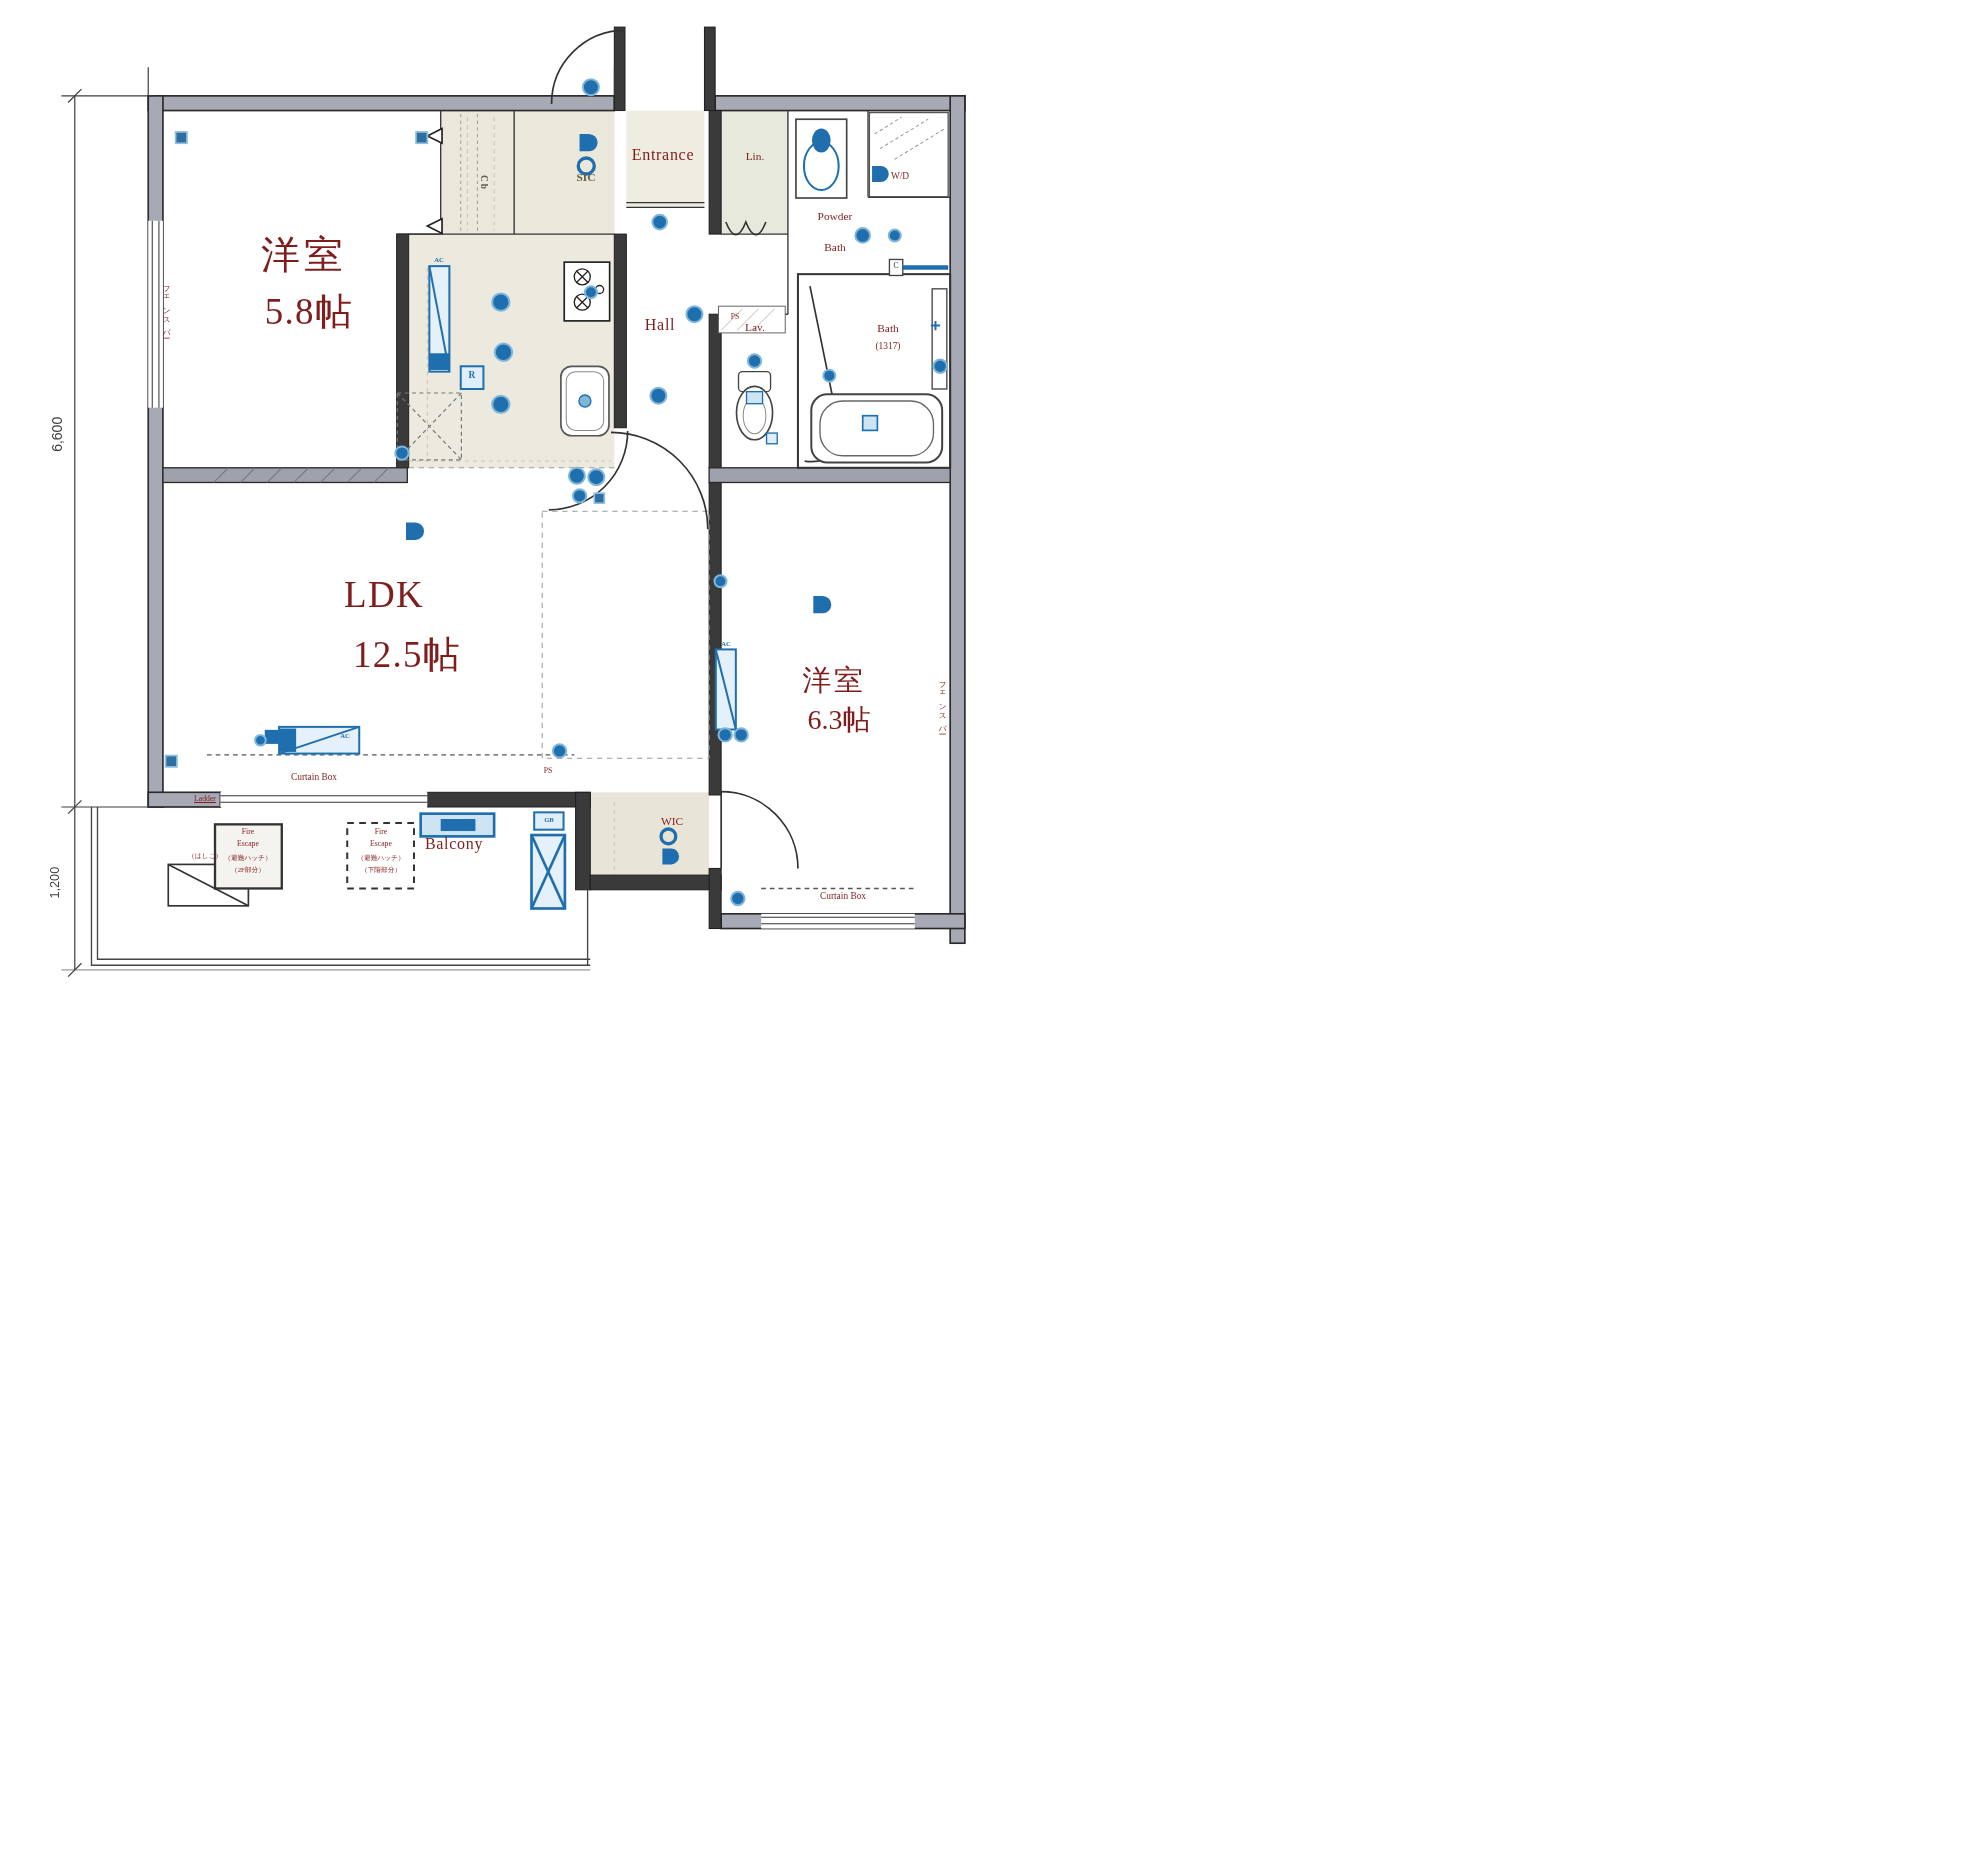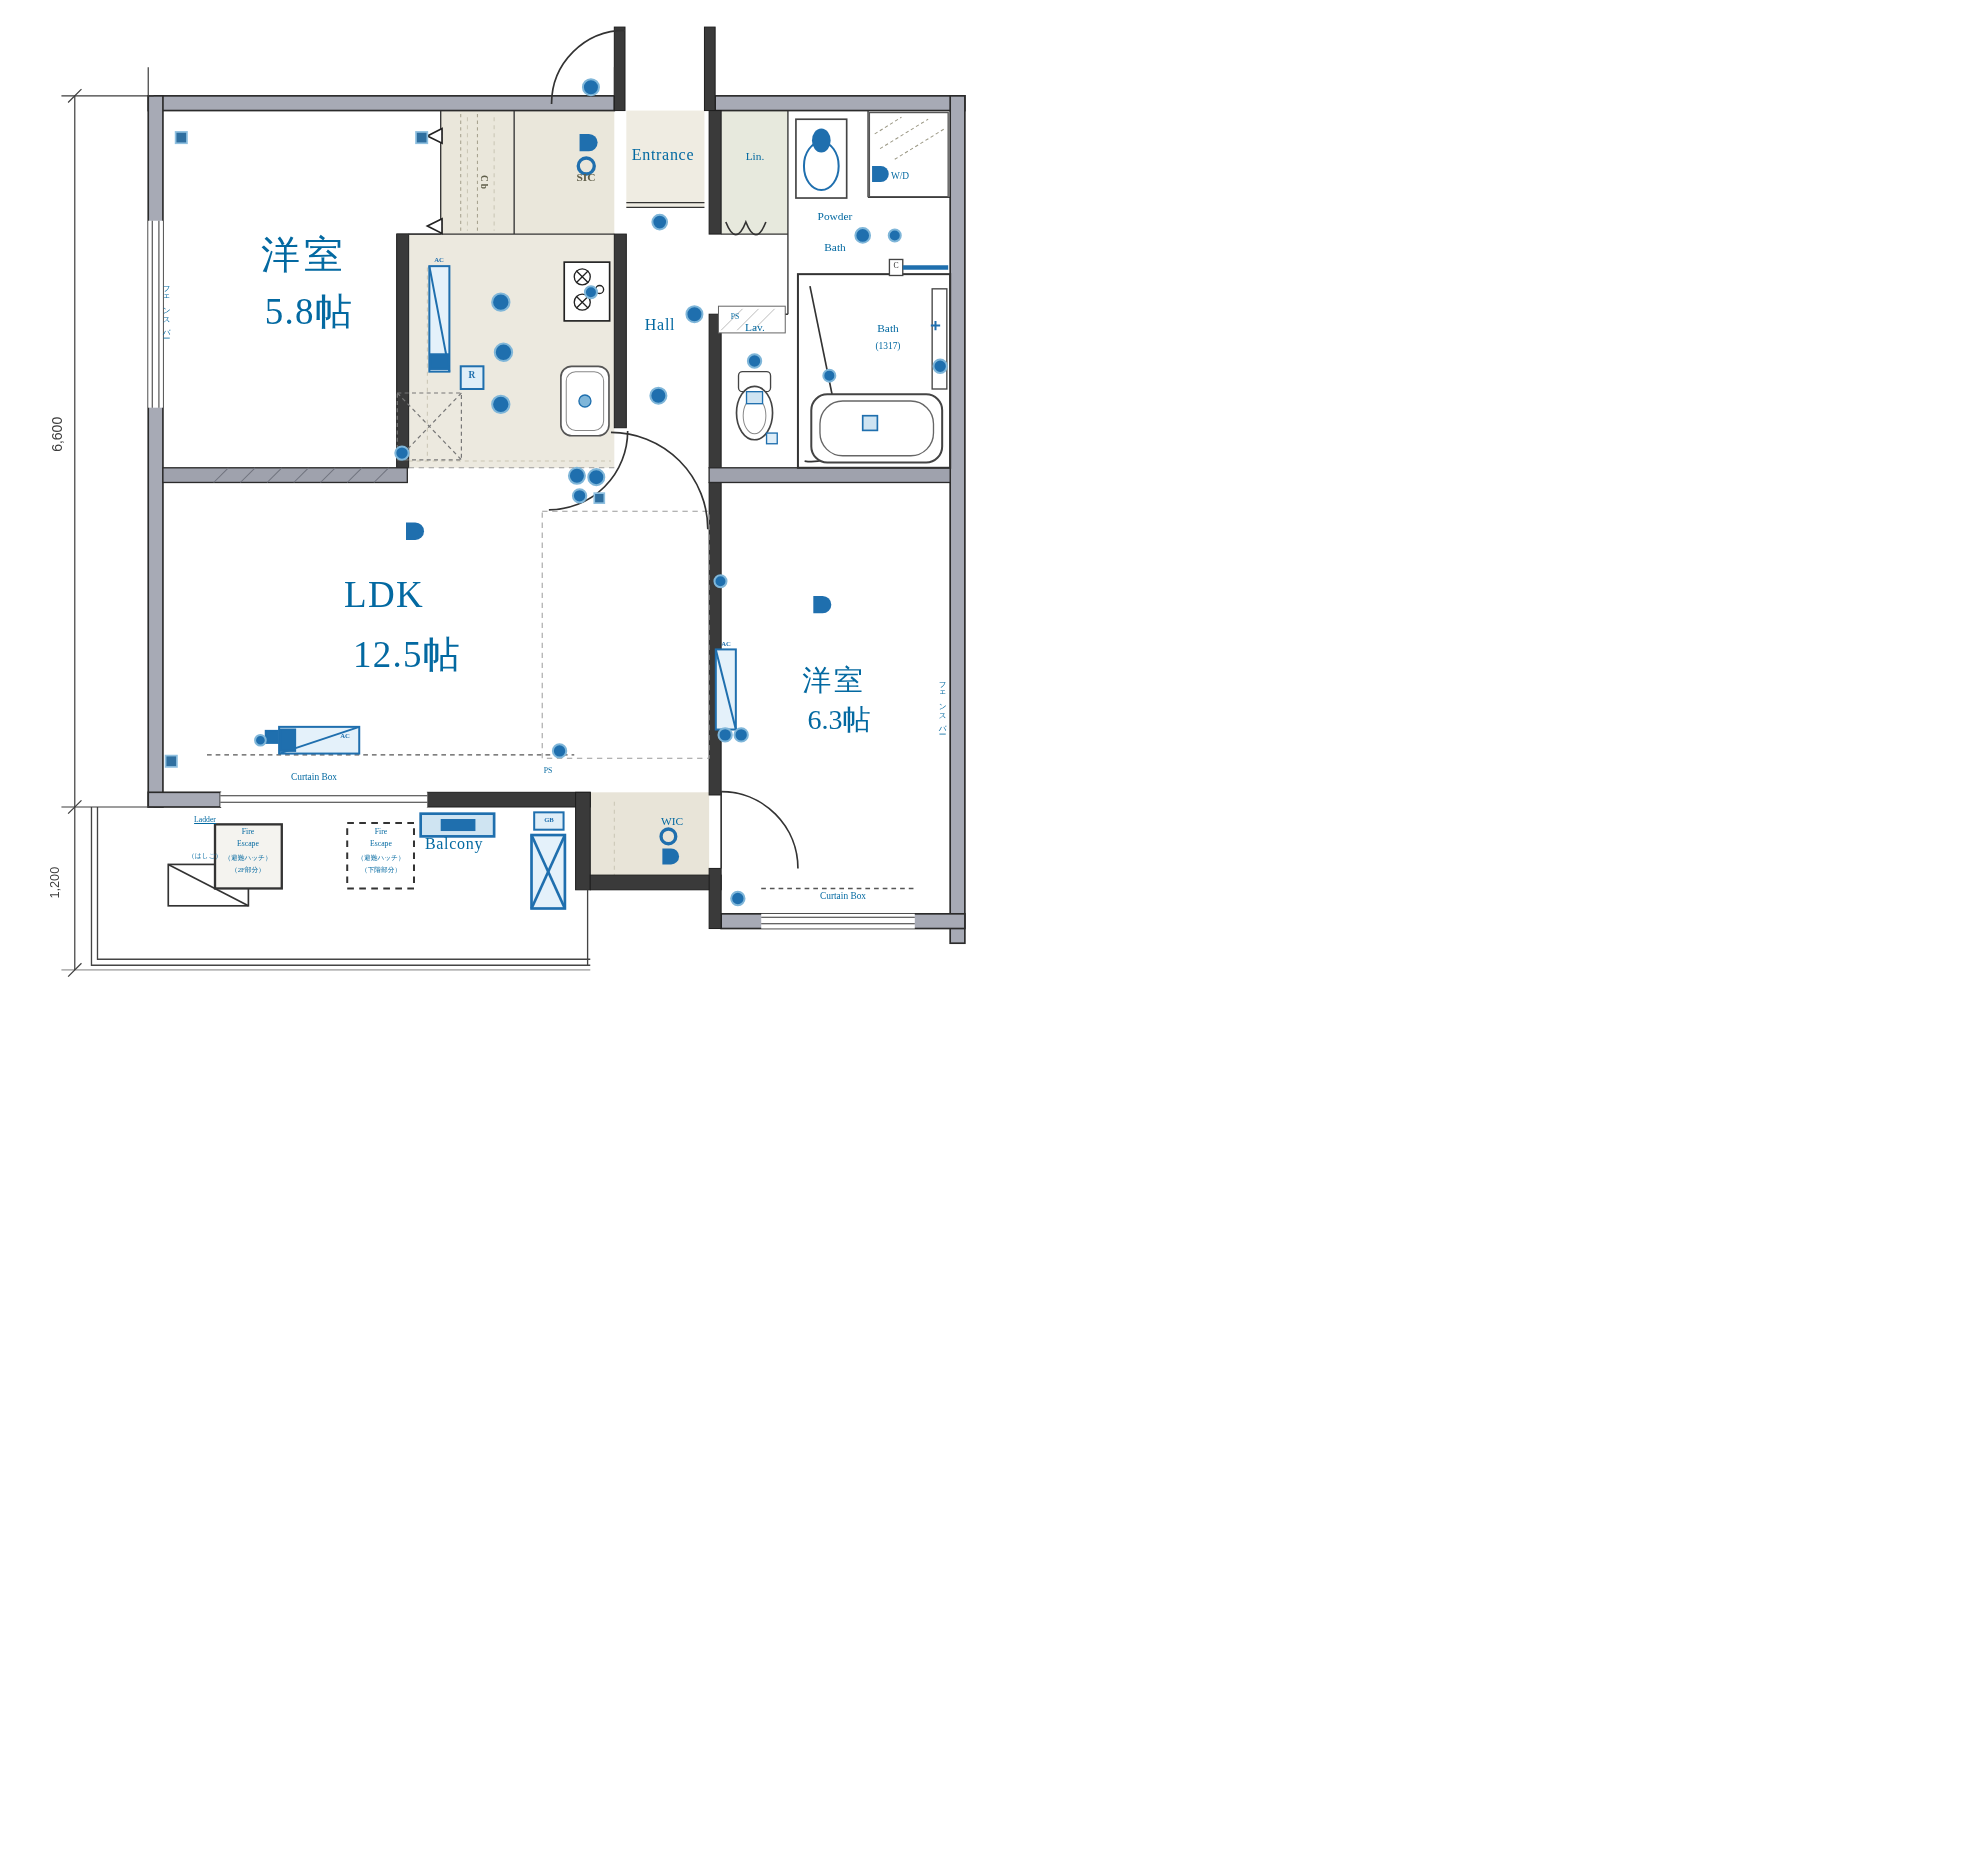--- a/index.html
+++ b/index.html
@@ -7,21 +7,21 @@
     position:relative;
     width:1047px;height:991px;
     background:#ffffff;
     font-family:"Liberation Serif","DejaVu Serif",serif;
     overflow:hidden;
   }
   #plan svg{position:absolute;left:0;top:0;}
   .lbl{
     position:absolute;
     font-family:"Liberation Serif","DejaVu Serif",serif;
-    color:#0369a1;
+    color:#7f1d1d;
     white-space:nowrap;
     transform:translateX(-50%);
     text-align:center;
     line-height:1.05;
   }
   .big{font-size:39px;letter-spacing:4px;}
   .big2{font-size:37px;letter-spacing:1.3px;}
   .med{font-size:16px;letter-spacing:0.7px;}
   .sm{font-size:11.4px;}
   .xs{font-size:9.4px;}
@@ -347,21 +347,21 @@
   <div class="lbl sm" style="left:672px;top:816px;">WIC</div>
   <div class="lbl med" style="left:454px;top:836px;">Balcony</div>
   <div class="lbl xxs boxtxt" style="left:896px;top:262px;">C</div>
 
   <div class="lbl xs" style="left:314px;top:773px;">Curtain Box</div>
   <div class="lbl xs" style="left:843px;top:892px;">Curtain Box</div>
 
   <div class="lbl xxs vert" style="left:162px;top:248px;height:120px;">フェンスバー</div>
   <div class="lbl xxs vert" style="left:938px;top:640px;height:127px;">フェンスバー</div>
 
-  <div class="lbl xxs" style="left:205px;top:816px;text-decoration:underline;">Ladder</div>
+  <div class="lbl xxs" style="left:205px;top:795px;text-decoration:underline;">Ladder</div>
   <div class="lbl tiny" style="left:205px;top:852px;">（はしご）</div>
 
   <div class="lbl xxs" style="left:248px;top:828px;">Fire</div>
   <div class="lbl xxs" style="left:248px;top:840px;">Escape</div>
   <div class="lbl tiny" style="left:248px;top:854px;">（避難ハッチ）</div>
   <div class="lbl tiny" style="left:248px;top:866px;">（2F部分）</div>
 
   <div class="lbl xxs" style="left:381px;top:828px;">Fire</div>
   <div class="lbl xxs" style="left:381px;top:840px;">Escape</div>
   <div class="lbl tiny" style="left:381px;top:854px;">（避難ハッチ）</div>

